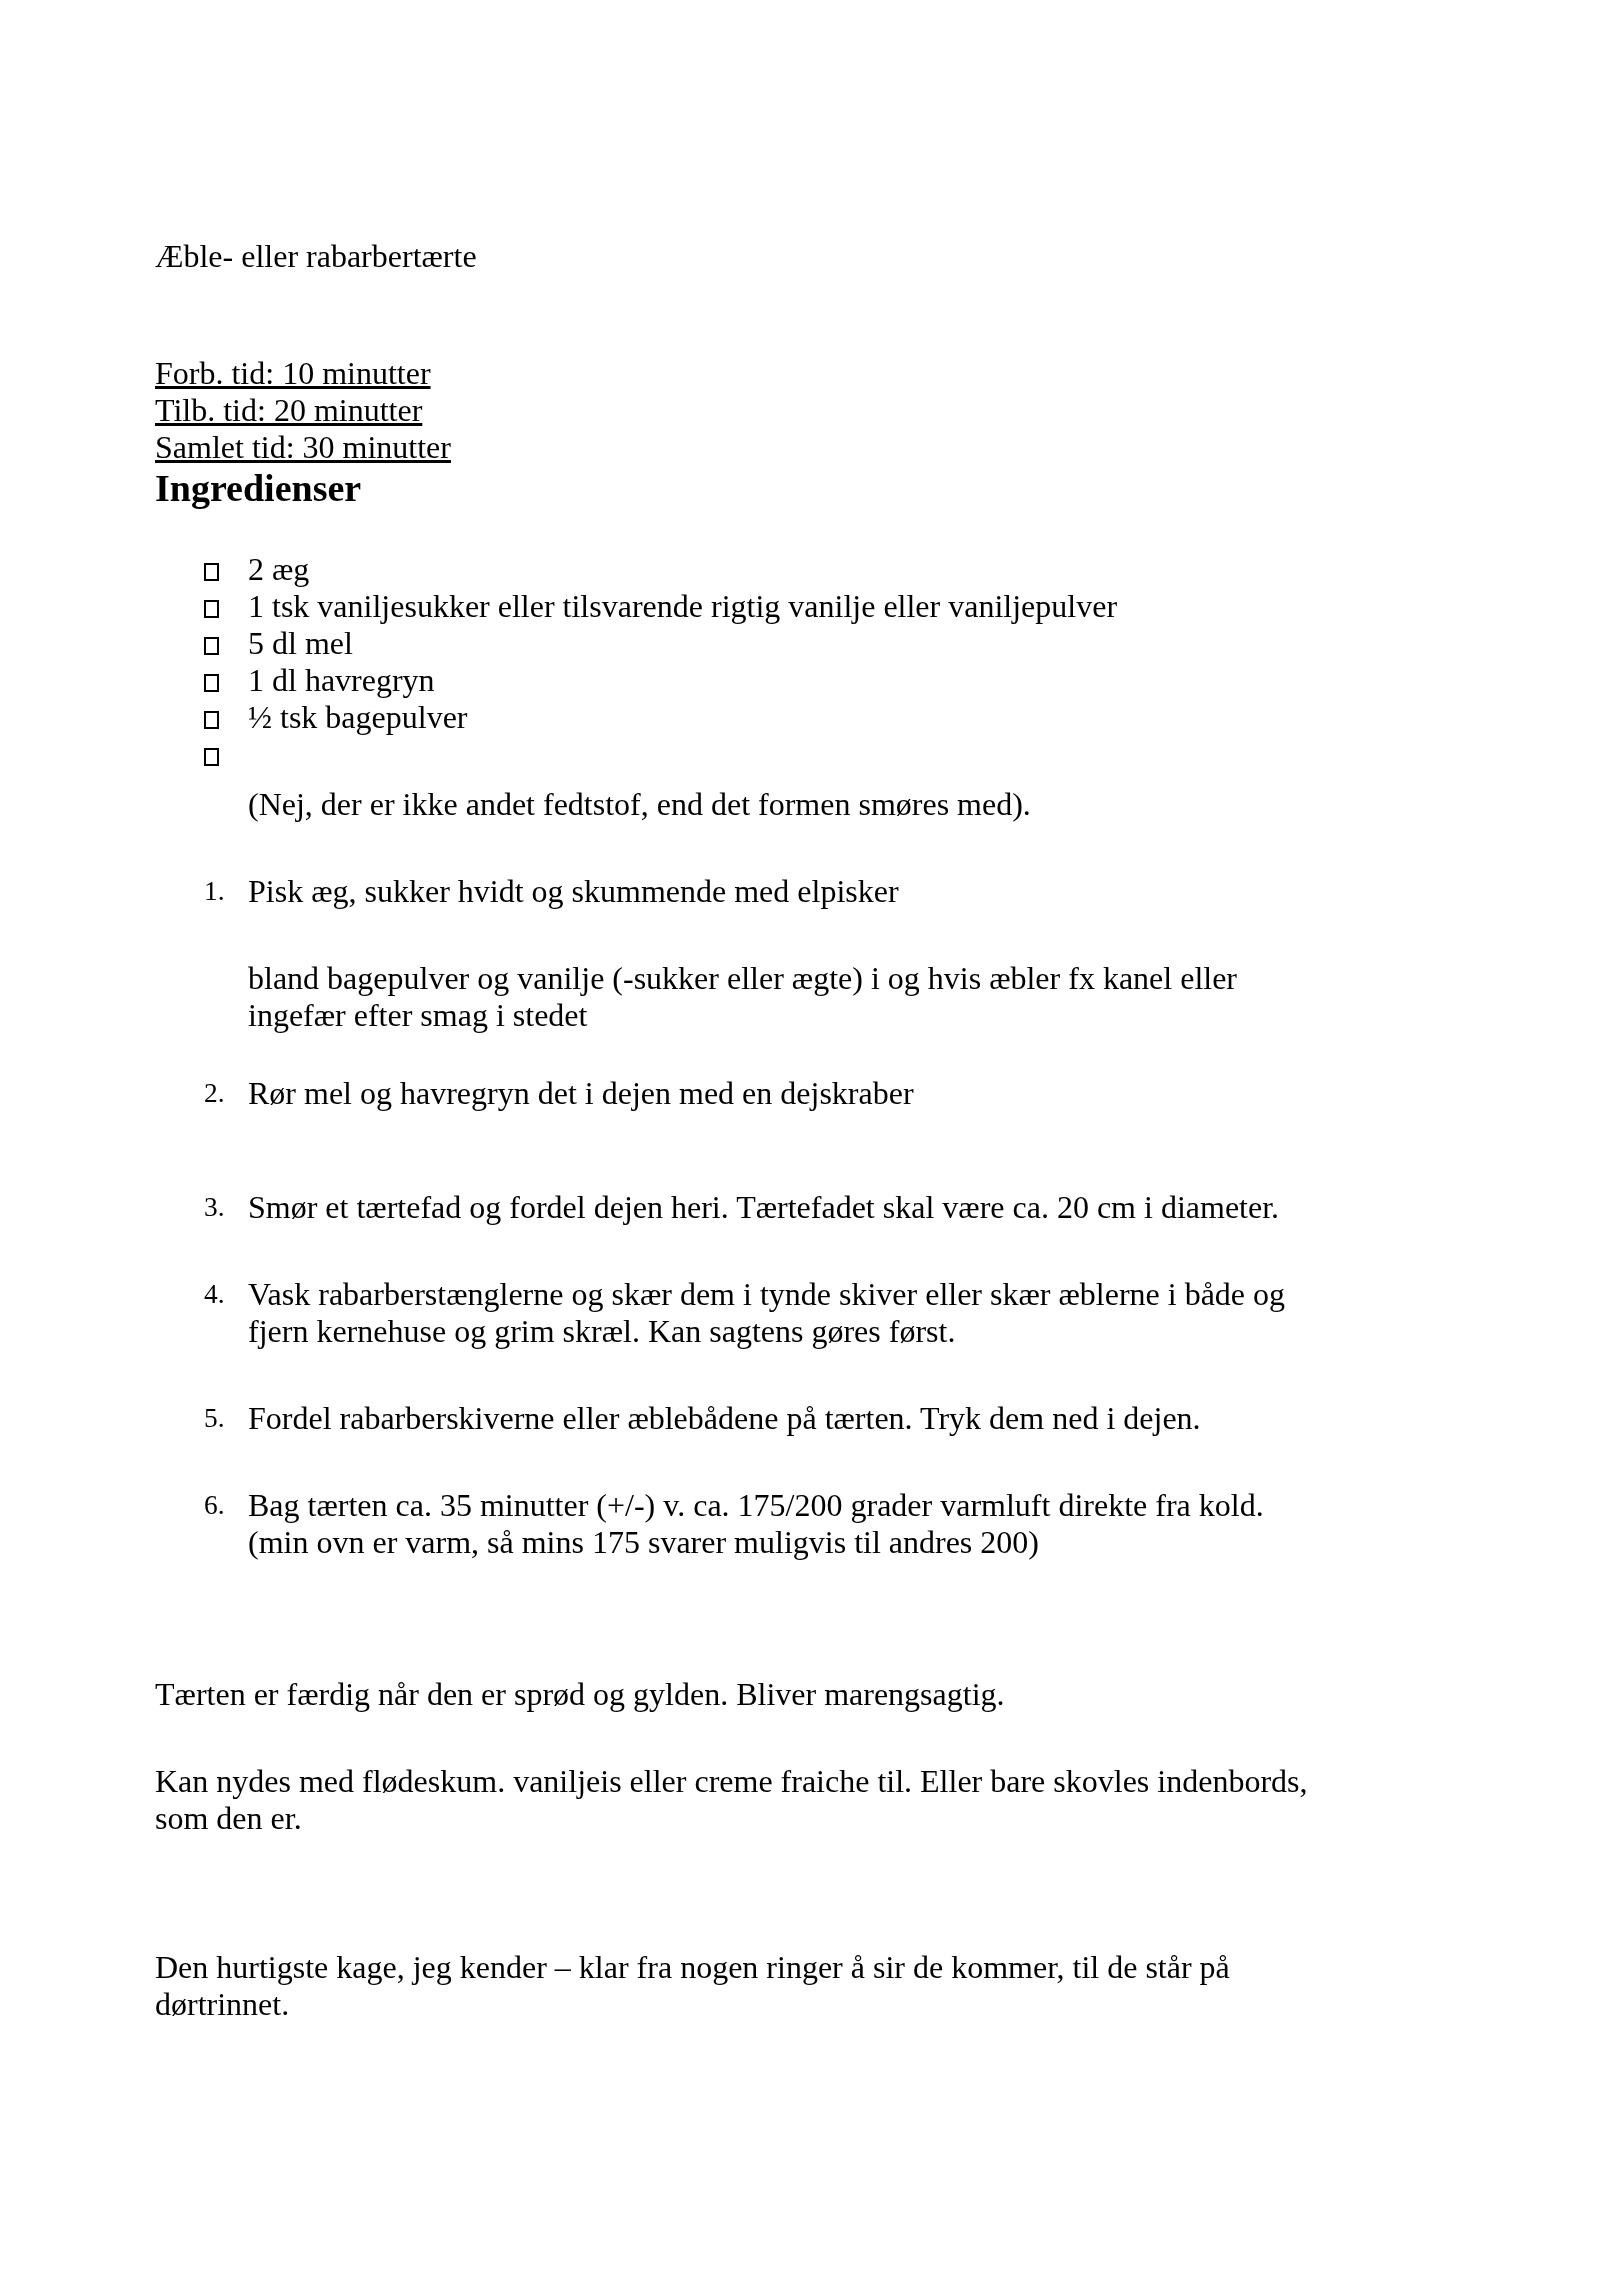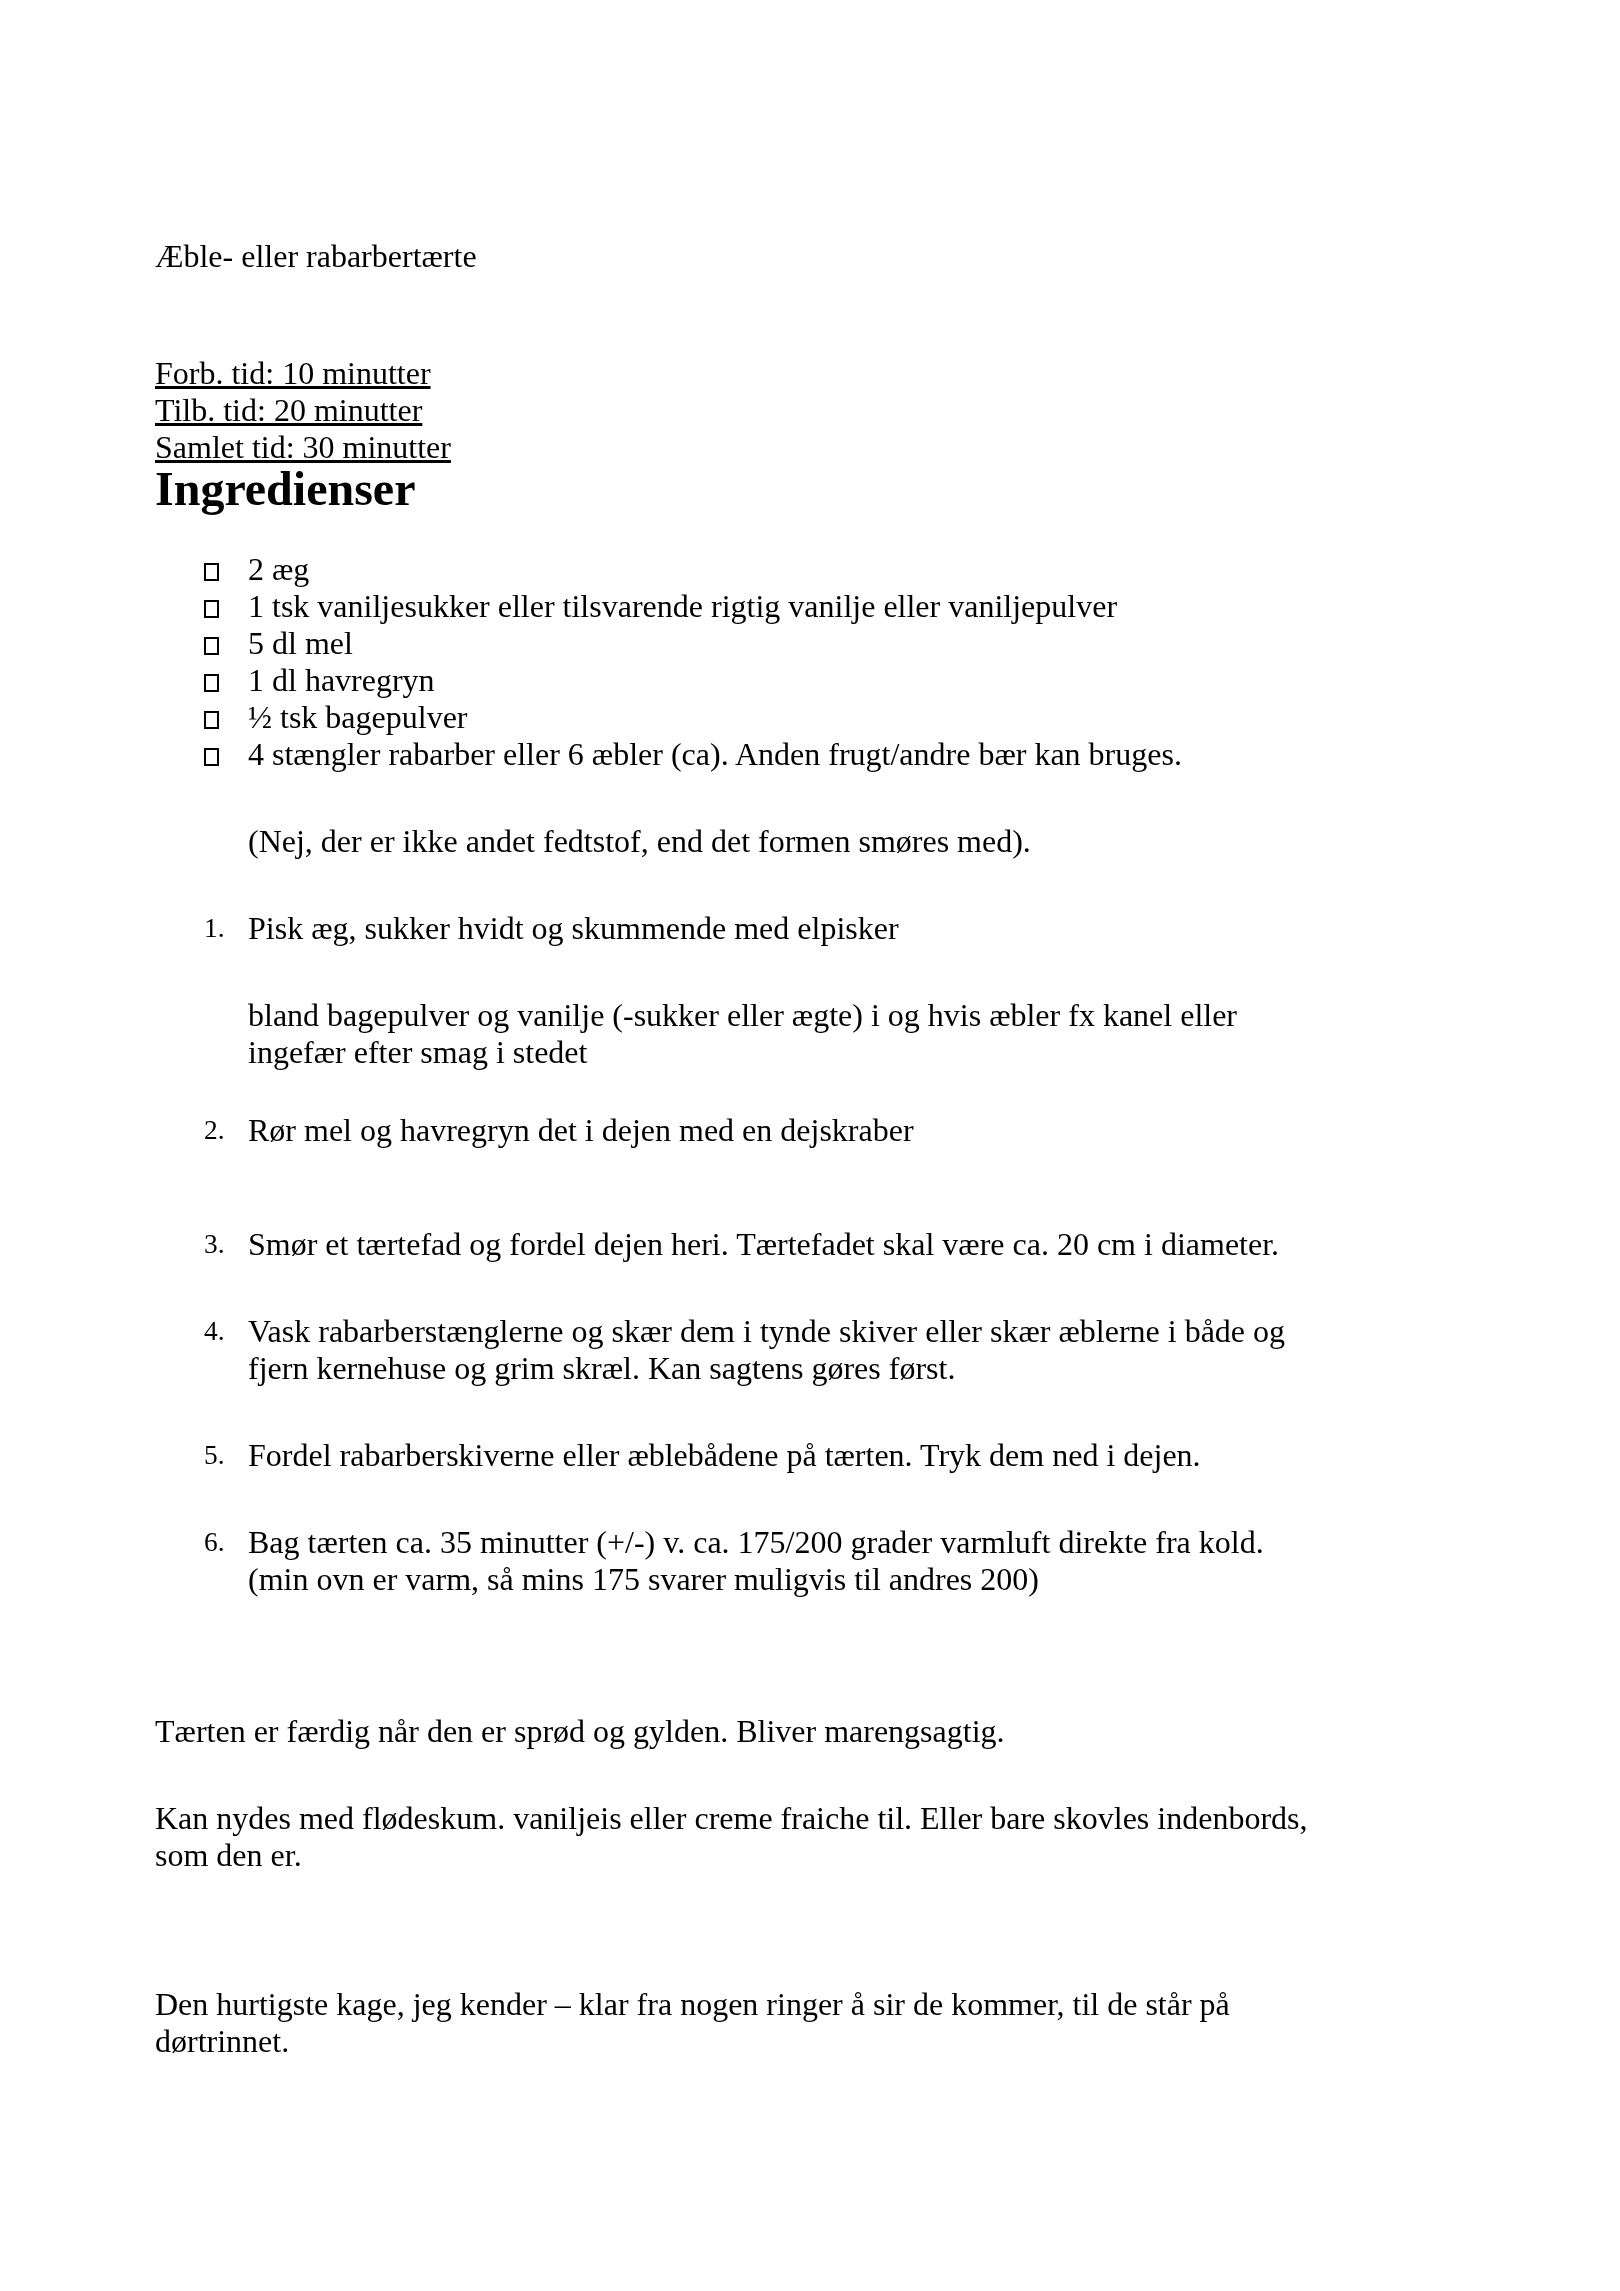--- a/index.html
+++ b/index.html
@@ -26,21 +26,21 @@
   .mt-heading { margin-top: 31px; }
   .mt-list    { margin-top: 40px; }
   .mt-1       { margin-top: 50px; }
   .mt-step2   { margin-top: 41px; }
   .mt-2       { margin-top: 77px; }
   .mt-3       { margin-top: 115px; }
   .mt-den     { margin-top: 112px; }
 
   .heading {
     font-weight: bold;
-    font-size: 48px;
+    font-size: 38px;
     line-height: 45px;
     margin: 0;
   }
 
   
   .li { position: relative; padding-left: 93px; }
   .indent { padding-left: 93px; }
 
   .checkbox {
     position: absolute;
@@ -90,21 +90,20 @@
     <div class="li">
       <span class="checkbox"></span>
       <span>1 dl havregryn</span>
     </div>
     <div class="li">
       <span class="checkbox"></span>
       <span>½ tsk bagepulver</span>
     </div>
     <div class="li">
       <span class="checkbox"></span>
-      <span>4 stængler rabarber eller 6 æbler (ca). Anden frugt/andre bær kan bruges.</span>
     </div>
   </div>
 
   <p class="indent mt-1">(Nej, der er ikke andet fedtstof, end det formen smøres med).</p>
 
   <div>
     <div class="li mt-1">
       <span class="num">1.</span>
       <span>Pisk æg, sukker hvidt og skummende med elpisker</span>
     </div>

